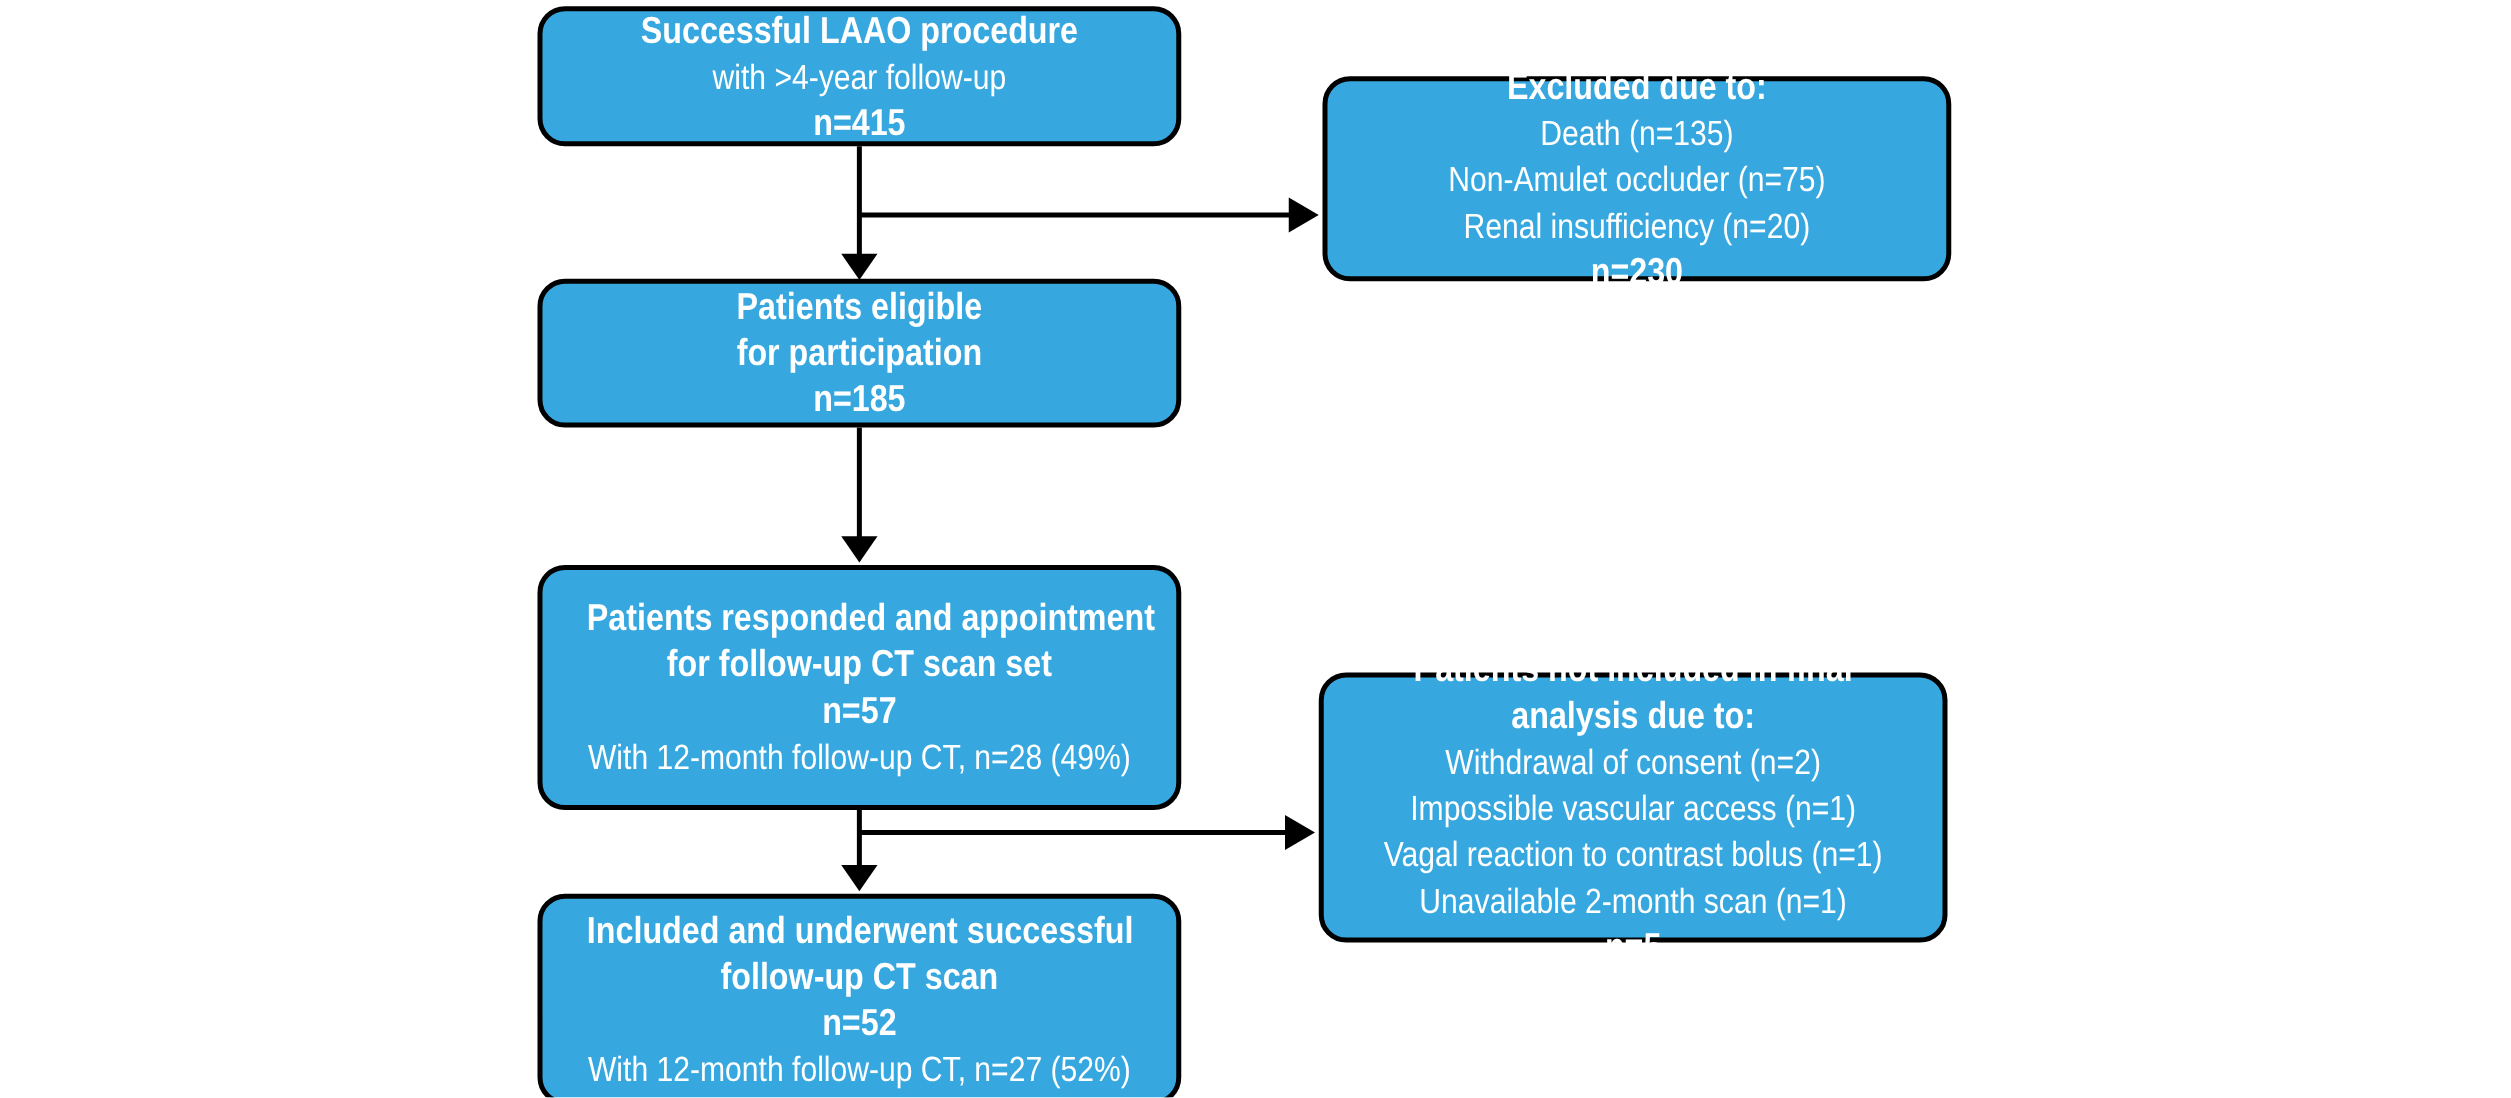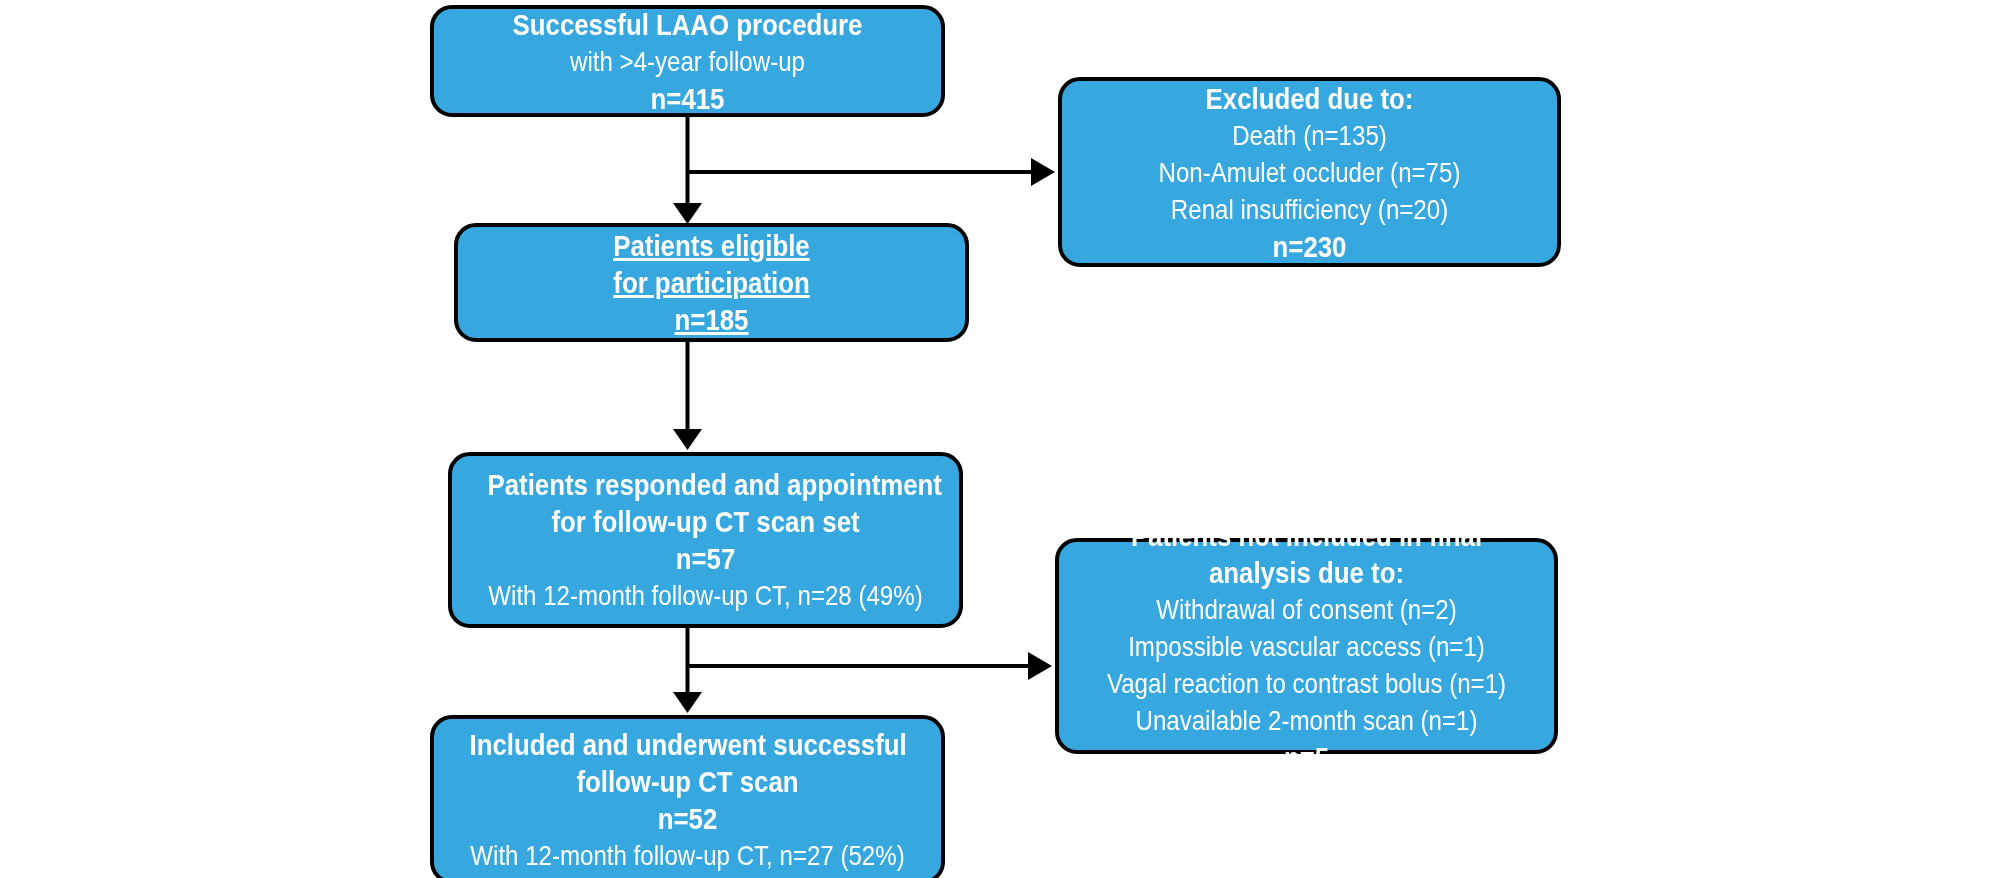--- a/index.html
+++ b/index.html
@@ -51,23 +51,23 @@
   .ln {
     font-size: 28px;
     white-space: nowrap;
   }
   .ln.b {
     font-weight: bold;
     font-size: 30px;
   }
 
   .node-procedure    { left: 430px;  top: 5px;   width: 515px; height: 112px; }
-  .node-excluded     { left: 1058px; top: 77px;  width: 503px; height: 190px; }
-  .node-eligible     { left: 454px;  top: 223px; width: 515px; height: 119px; text-decoration: underline; }
-  .node-responded    { left: 448px;  top: 452px; width: 515px; height: 176px; }
+  .node-excluded     { left: 1058px; top: 61px;  width: 503px; height: 164px; }
+  .node-eligible     { left: 430px;  top: 223px; width: 515px; height: 119px; }
+  .node-responded    { left: 430px;  top: 452px; width: 515px; height: 196px; }
   .node-notincluded  { left: 1055px; top: 538px; width: 503px; height: 216px; }
   .node-included     { left: 430px;  top: 715px; width: 515px; height: 169px; }
 </style>
 </head>
 <body>
 
 <div class="stage">
 
   <svg class="connectors" viewBox="0 0 2009 878">
     <path class="conn" d="M687.5 117 V 204"></path>

